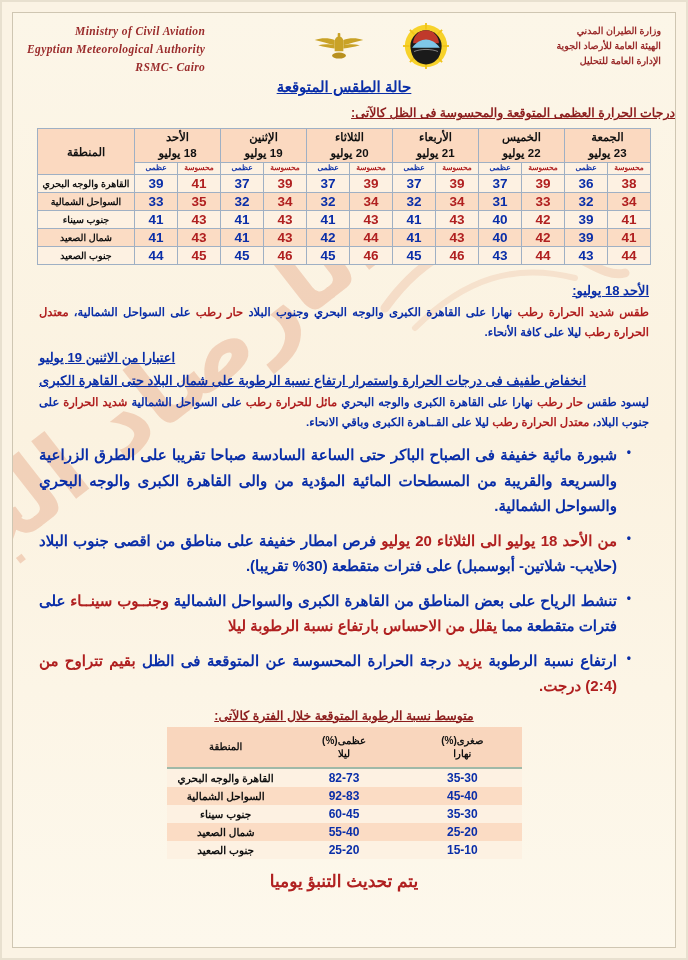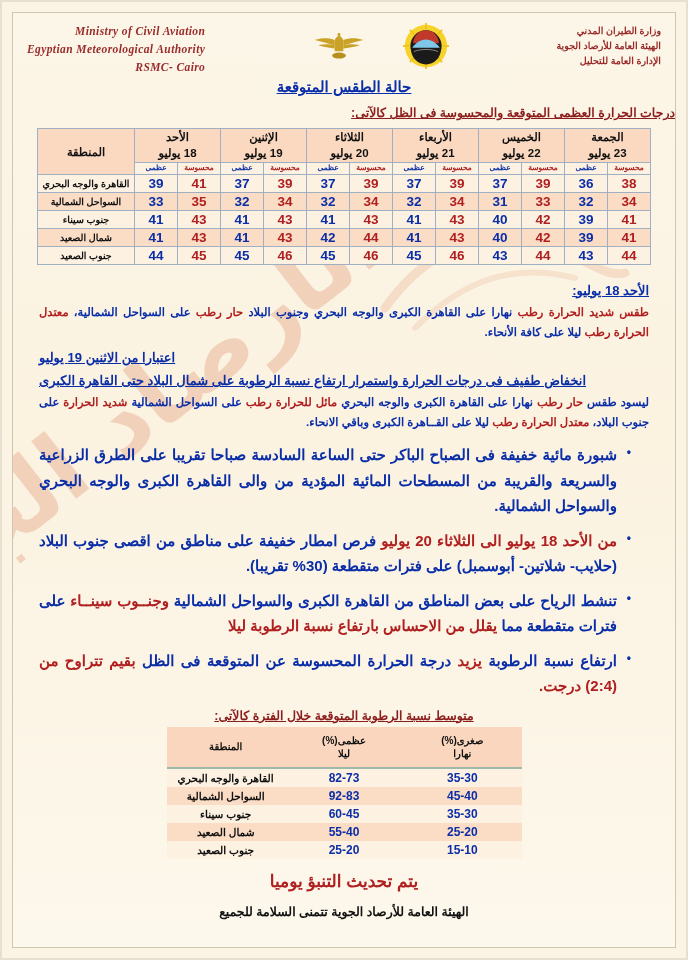--- a/index.html
+++ b/index.html
@@ -482,19 +482,18 @@
                 <tr class="a">
                   <td>15-10</td>
                   <td>25-20</td>
                   <td class="rg">جنوب الصعيد</td>
                 </tr>
               </tbody>
           </table>
         </div>
 
         <div class="f1">يتم تحديث التنبؤ يوميا</div>
-        <div class="f2">الهيئة العامة للأرصاد الجوية تتمنى السلامة للجميع</div>
 
       </div>
 
     </div>
   </div>
 </div>
 
 </body></html>

